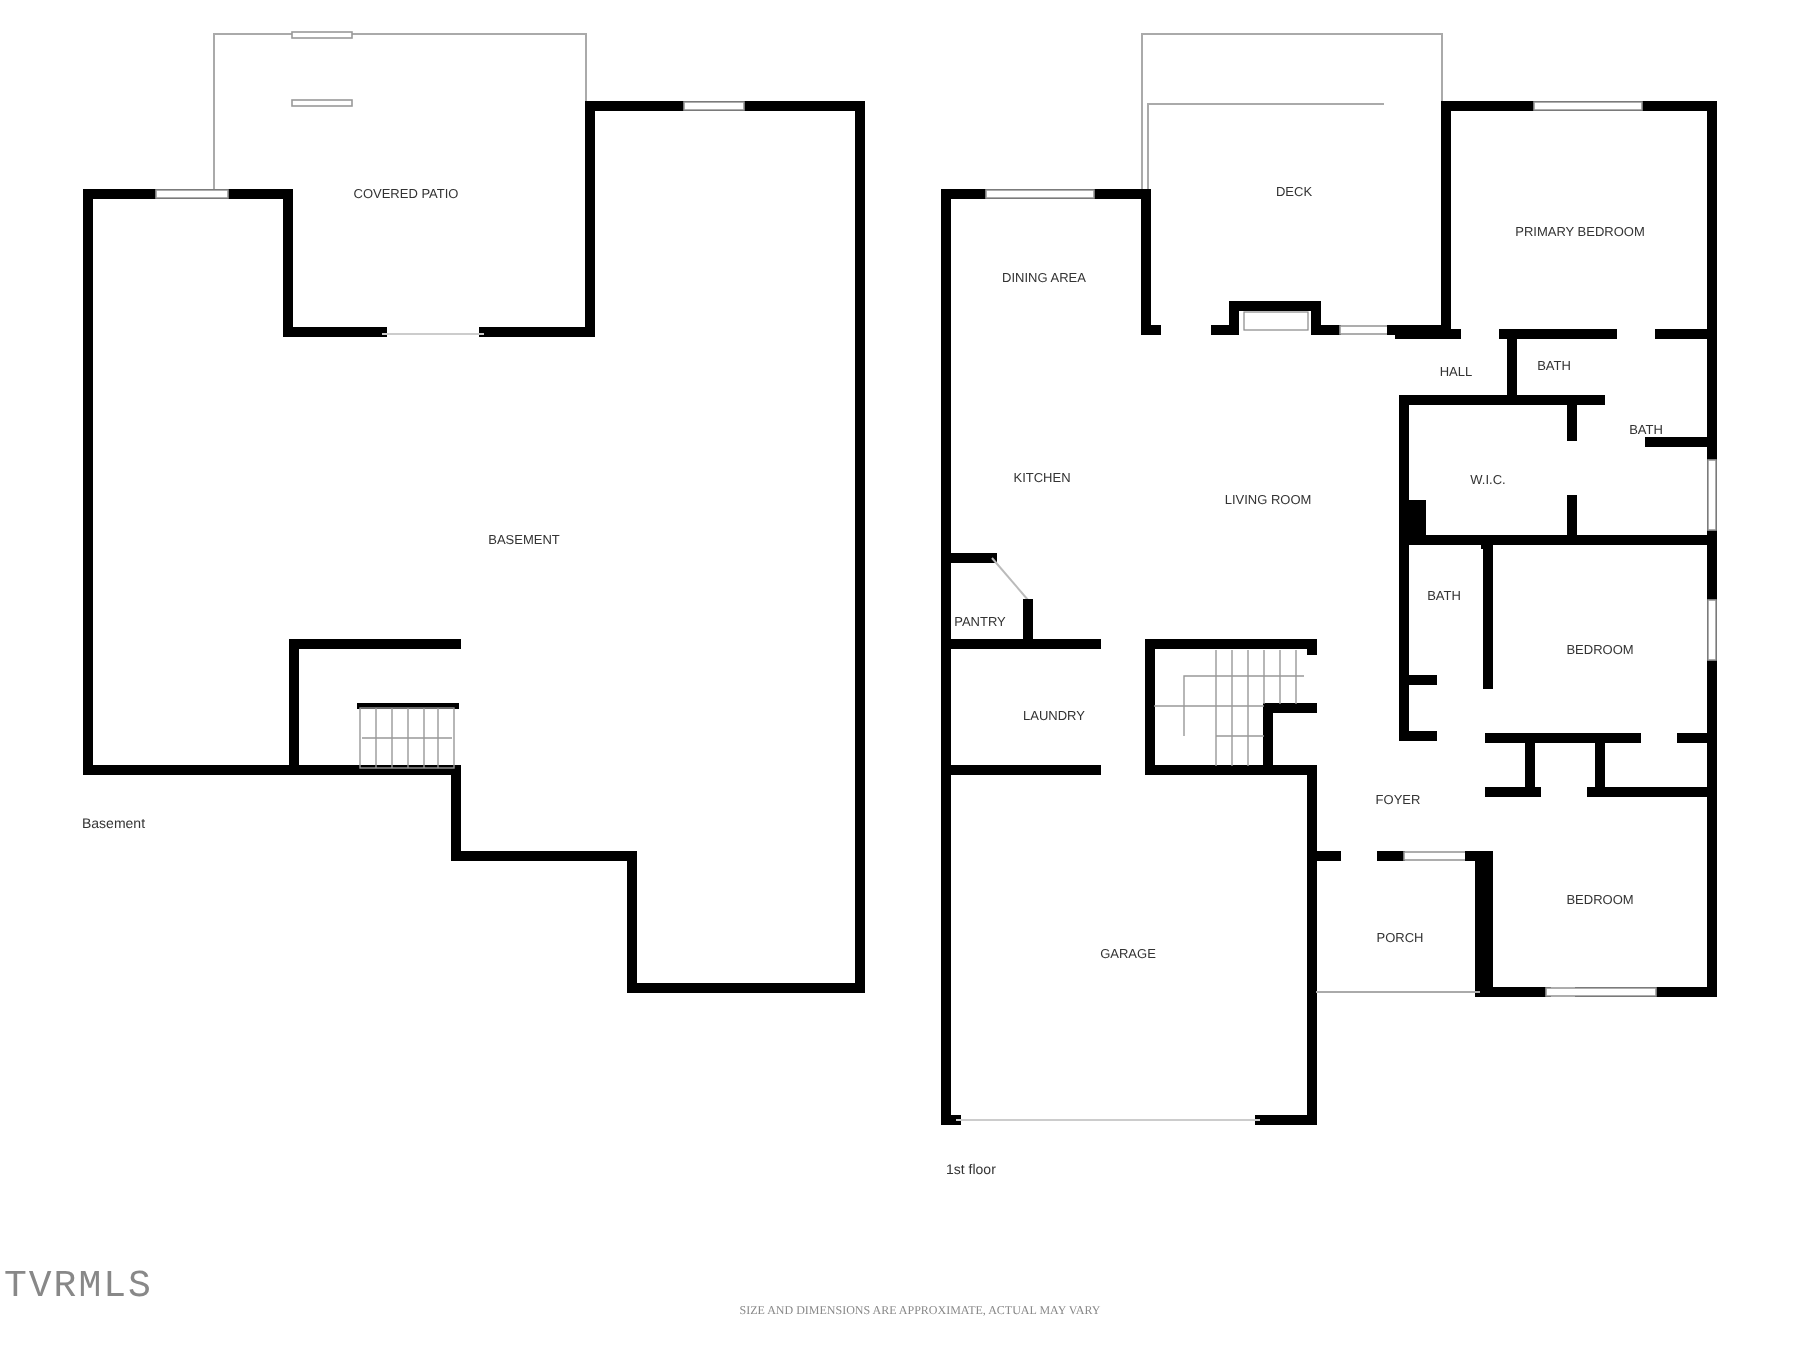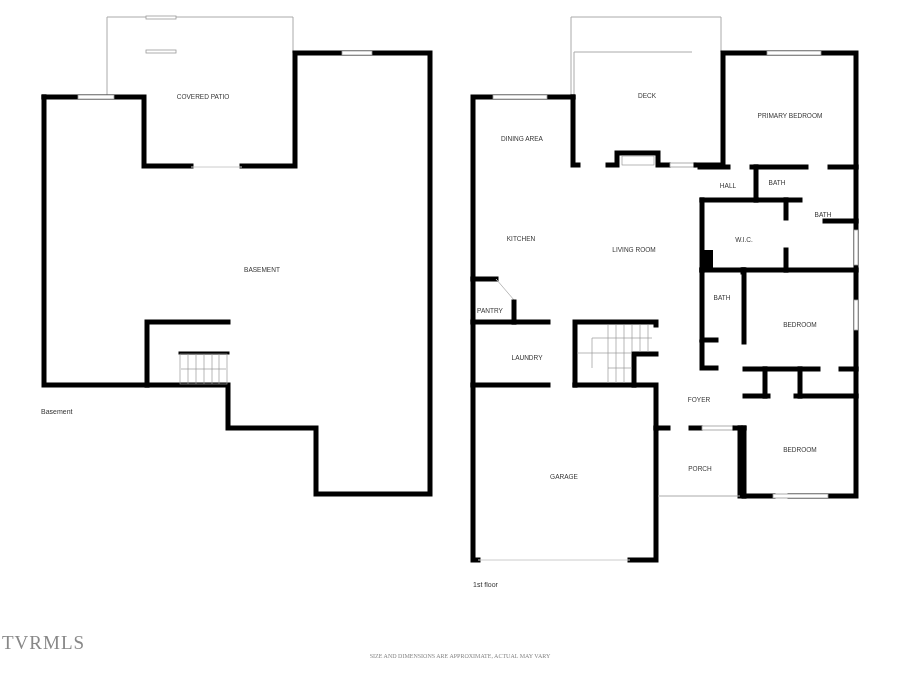--- a/index.html
+++ b/index.html
@@ -4,21 +4,21 @@
 <style>
   html, body { margin:0; padding:0; background:#ffffff; }
   body { width:900px; height:675px; position:relative; overflow:hidden; font-family:"Liberation Sans", sans-serif; }
   svg.plan { position:absolute; left:0; top:0; }
   .lbl { font-family:"Liberation Sans", sans-serif; font-size:6.5px; fill:#333; text-anchor:middle; }
   .flr { font-family:"Liberation Sans", sans-serif; font-size:7px; fill:#333; }
   .wall { stroke:#000; stroke-width:5; fill:none; stroke-linecap:square; }
   .thin { stroke:#aaa; stroke-width:1; fill:none; }
   .win { fill:#fff; stroke:#999; stroke-width:0.8; }
   .stair { stroke:#999; stroke-width:0.7; fill:none; }
-  .logo { position:absolute; left:2px; top:632px; font-family:Liberation Serif, serif; font-size:19px; color:#888; letter-spacing:1px; font-weight:300; }
+  .logo { position:absolute; left:2px; top:632px; font-family:Liberation Mono, monospace; font-size:19px; color:#888; letter-spacing:1px; font-weight:300; }
   .disclaimer { position:absolute; left:0; width:920px; top:653px; text-align:center; font-family:"Liberation Serif", serif; font-size:6px; color:#888; }
 </style>
 </head>
 <body>
 
 <svg class="plan" width="900" height="675" viewBox="0 0 900 675">
 
   <g>
 
     <polyline class="thin" points="107,97 107,17 293,17 293,53"></polyline>

